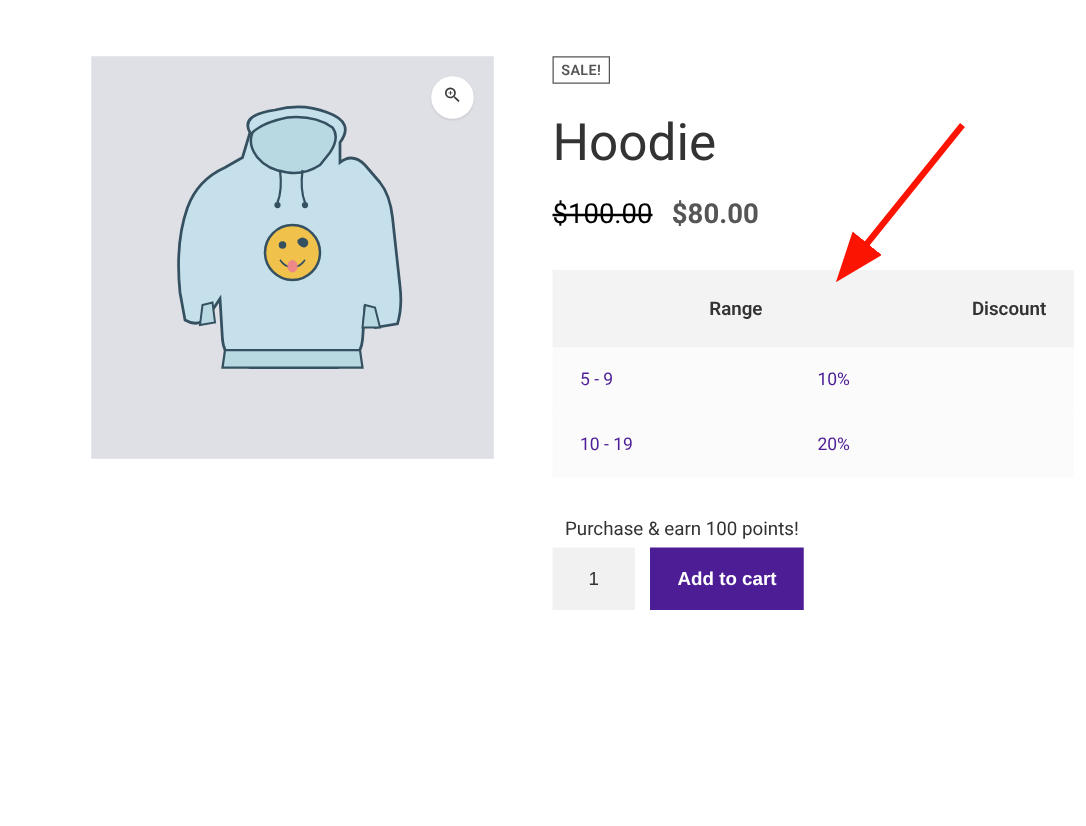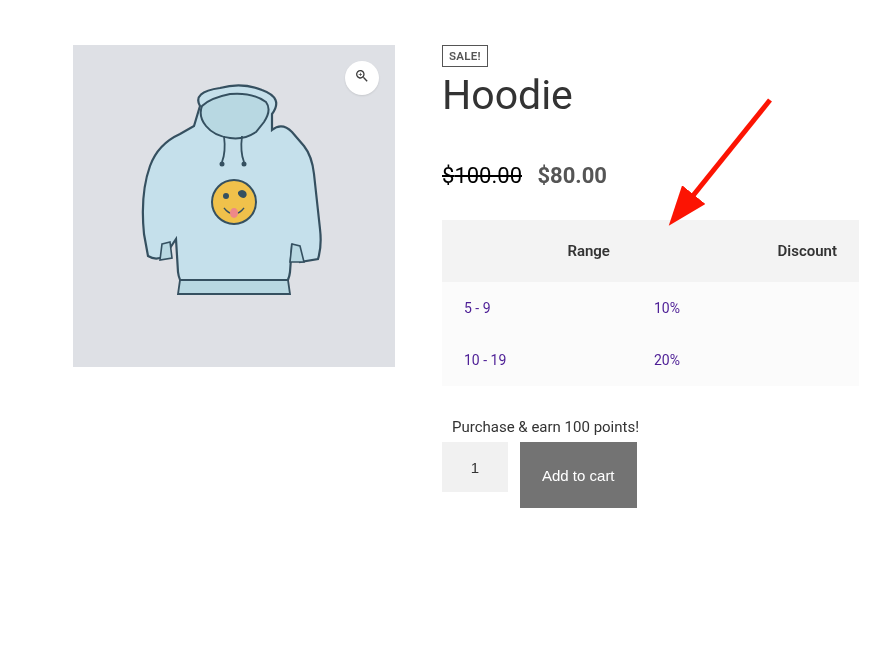--- a/index.html
+++ b/index.html
@@ -55,28 +55,28 @@
       flex: 1;
       max-width: 417px;
     }
     .sale-badge {
       display: inline-block;
       border: 1px solid #555;
       color: #555;
       font-size: 11.5px;
       font-weight: 600;
       padding: 3px 6px;
-      margin-bottom: 4px;
+      margin-bottom: 24px;
       letter-spacing: 0.3px;
     }
     .product-title {
       font-size: 41px;
       font-weight: 400;
       color: #333;
-      margin-bottom: 44px;
+      margin-bottom: 20px;
     }
     .price-line {
       font-size: 22px;
       color: #333;
       margin-bottom: 32px;
     }
     .price-original {
       color: #000000;
       text-decoration: line-through;
       margin-right: 10px;
@@ -121,27 +121,27 @@
     .qty-input {
       width: 66px;
       height: 50px;
       border: none;
       background: #f1f1f1;
       text-align: center;
       font-size: 15px;
       color: #333;
     }
     .add-to-cart {
-      background: #737373;
+      background: #4c1d95;
       color: #ffffff;
       border: none;
       padding: 0 22px;
-      height: 66px;
-      font-size: 15px;
-      font-weight: 400;
+      height: 50px;
+      font-size: 15px;
+      font-weight: 700;
       cursor: pointer;
     }
     .arrow-annotation {
       position: absolute;
       top: 90px;
       left: 660px;
       pointer-events: none;
     }
   </style>
 </head>

